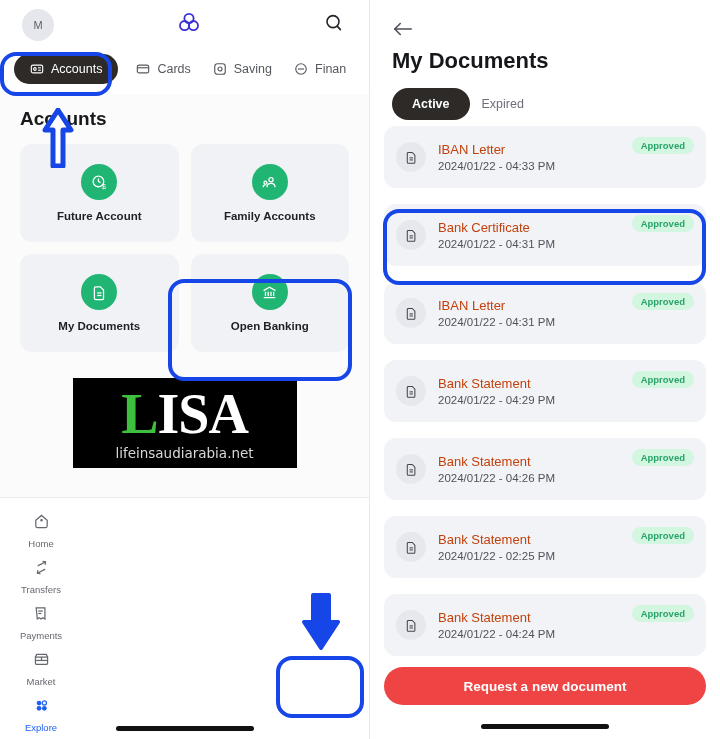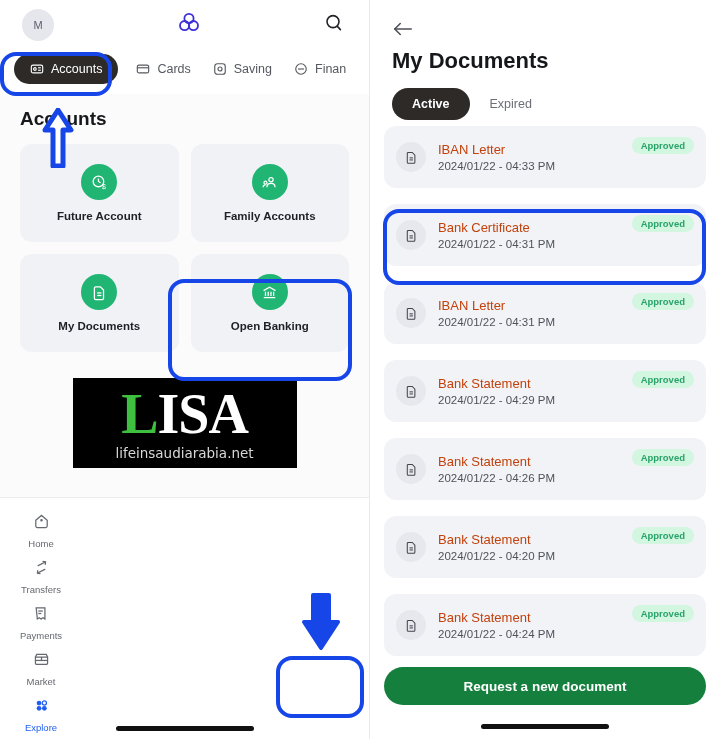--- a/index.html
+++ b/index.html
@@ -98,21 +98,21 @@
 
   
   .right {
     position: relative; width: 350px; height: 739px;
     background: #ffffff; overflow: hidden;
   }
   .statusghost { height: 10px; background: #ffffff; opacity: .4; }
   .r-top { padding: 10px 22px 0 22px; }
   .backbtn { margin-bottom: 6px; }
   .r-title { font-size: 22px; font-weight: bold; color: #16171b; margin-bottom: 14px; }
-  .seg { display: flex; align-items: center; gap: 8px; text-align: center; }
+  .seg { display: flex; align-items: center; gap: 0; text-align: center; }
   .seg-pill {
     background: #2d2a28; color: #ffffff;
     font-size: 12.5px; font-weight: bold;
     border-radius: 18px; padding: 9px 20px;
   }
   .seg-plain { color: #6c6f77; font-size: 12.5px; padding: 9px 12px; }
 
   .doclist { padding: 6px 14px 0 14px; }
   .docrow {
     background: #f2f3f7; border-radius: 12px;
@@ -130,21 +130,21 @@
   .docname { font-size: 13px; font-weight: normal; color: #c2410c; }
   .docdate { font-size: 11.5px; color: #4f525a; margin-top: 3px; }
   .badge {
     position: absolute; right: 12px; top: 11px;
     background: #d2f6e0; color: #2aa36a;
     font-size: 9.5px; font-weight: bold;
     border-radius: 9px; padding: 3px 9px;
   }
   .cta {
     position: absolute; left: 14px; right: 14px; bottom: 34px;
-    background: #15803d; color: #ffffff;
+    background: #ef4444; color: #ffffff;
     border: none; border-radius: 22px;
     height: 38px; font-size: 13.5px; font-weight: bold;
     font-family: "Liberation Sans", sans-serif;
   }
   .homebar-r {
     position: absolute; bottom: 10px; left: 50%; transform: translateX(-50%);
     width: 128px; height: 5px; border-radius: 3px; background: #111111;
   }
 
   
@@ -448,21 +448,21 @@
       <div class="docrow">
         <div class="docicon">
           <svg width="15" height="15" viewBox="0 0 16 16" fill="none" stroke="#41444c" stroke-width="1.1">
             <path d="M4.6 2.6h4.2l2.8 2.9v7.6a1.1 1.1 0 0 1-1.1 1.1H4.6a1.1 1.1 0 0 1-1.1-1.1V3.7a1.1 1.1 0 0 1 1.1-1.1z"></path>
               <line x1="5.9" y1="8.4" x2="9.5" y2="8.4"></line>
               <line x1="5.9" y1="10.6" x2="9.5" y2="10.6"></line>
           </svg>
         </div>
         <div class="doctext">
           <div class="docname">Bank Statement</div>
-          <div class="docdate">2024/01/22 - 04:20 PM</div>
+          <div class="docdate">2024/01/22 - 02:25 PM</div>
         </div>
         <div class="badge">Approved</div>
       </div>
 
       <div class="docrow">
         <div class="docicon">
           <svg width="15" height="15" viewBox="0 0 16 16" fill="none" stroke="#41444c" stroke-width="1.1">
             <path d="M4.6 2.6h4.2l2.8 2.9v7.6a1.1 1.1 0 0 1-1.1 1.1H4.6a1.1 1.1 0 0 1-1.1-1.1V3.7a1.1 1.1 0 0 1 1.1-1.1z"></path>
               <line x1="5.9" y1="8.4" x2="9.5" y2="8.4"></line>
               <line x1="5.9" y1="10.6" x2="9.5" y2="10.6"></line>

